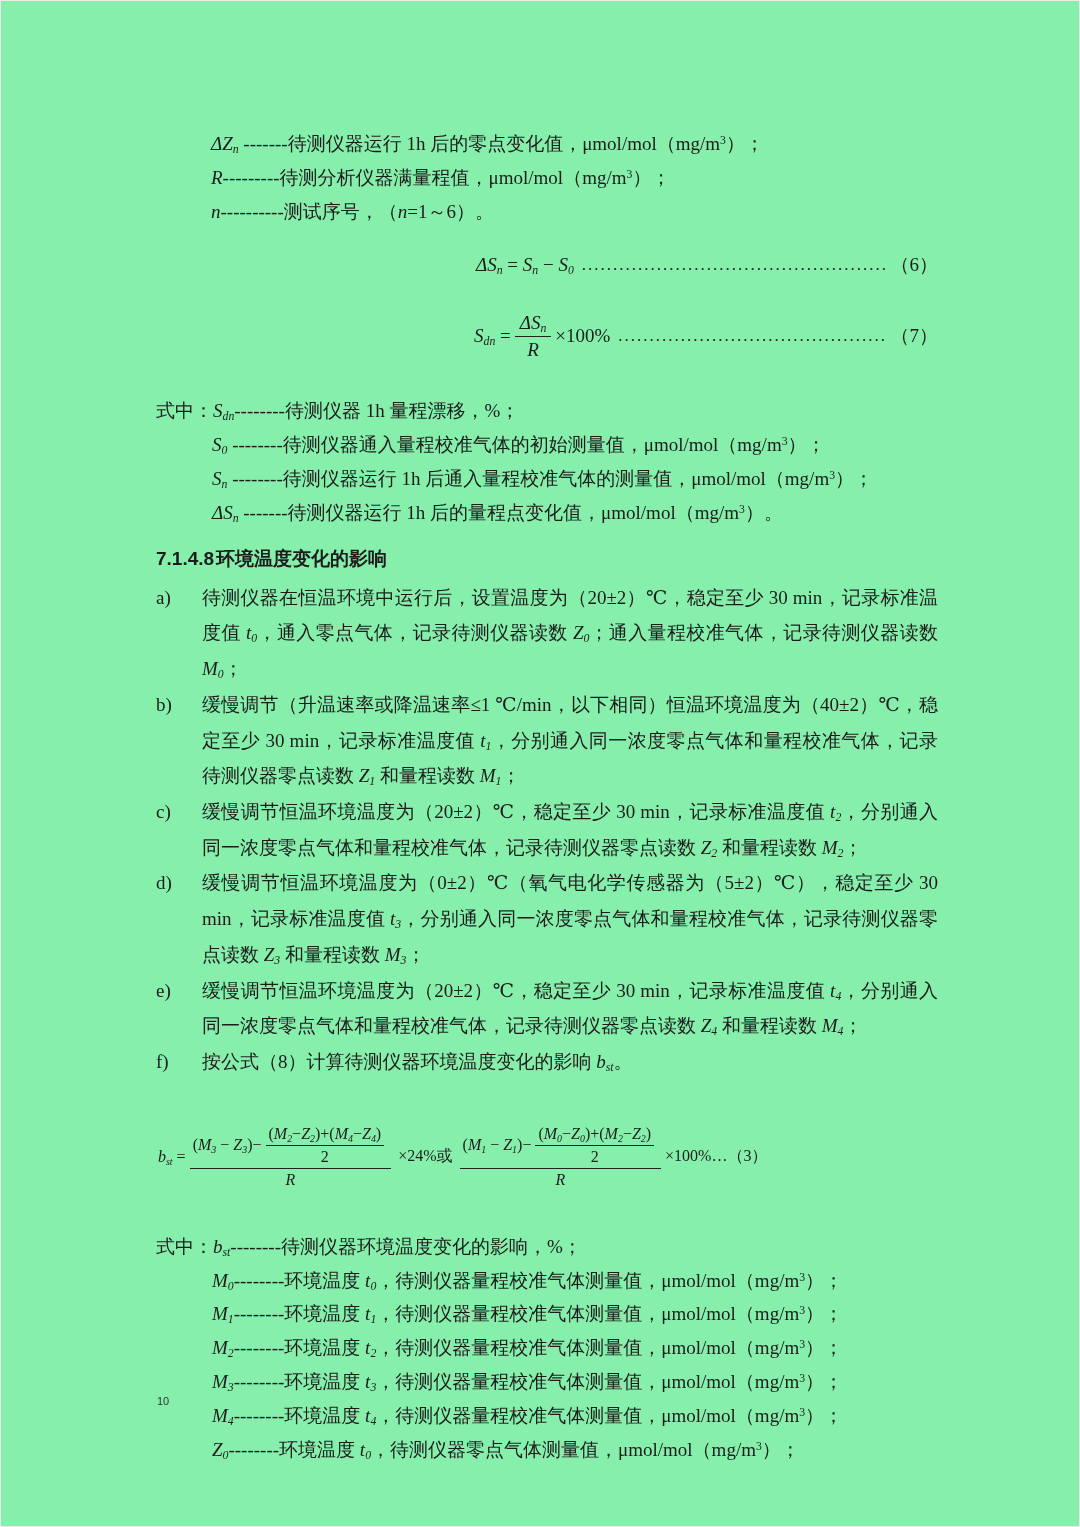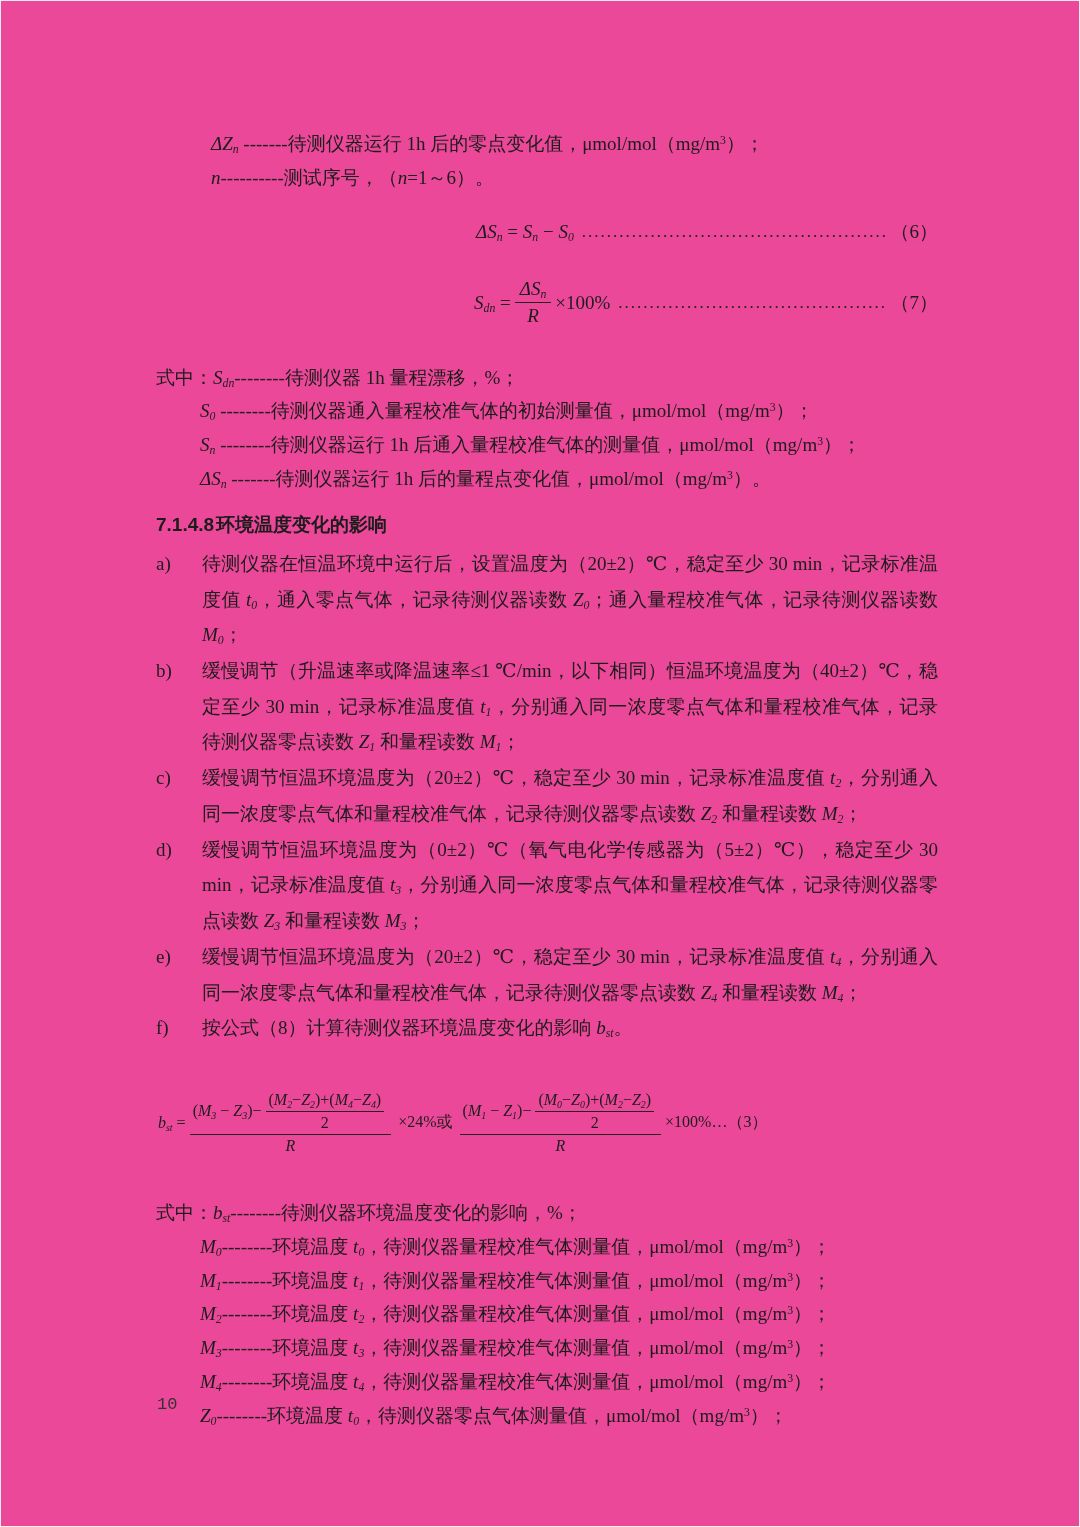--- a/index.html
+++ b/index.html
@@ -1,19 +1,19 @@
 <!DOCTYPE html>
 <html><head>
 <meta charset="utf-8">
 <style>
   html,body{margin:0;padding:0;background:#ffffff;}
   .page{
     position:relative;
     width:1080px;height:1527px;
-    background:#ec4899;
+    background:#86efac;
     box-sizing:border-box;
     border:1px solid #ececec;
     font-family:"Liberation Serif","DejaVu Serif",serif;
     color:#1c1c1c;
     font-size:19px;
     overflow:hidden;
   }
   .content{
     position:absolute;
     left:155px;top:126px;
@@ -46,21 +46,21 @@
     display:inline-flex;flex-direction:column;align-items:flex-start;
     vertical-align:middle;margin:0 4px;
   }
   .frac .num{display:inline-flex;align-items:center;padding:0 5px 2px;}
   .frac .den{border-top:1.6px solid #222;padding:2px 5px 0;align-self:stretch;text-align:center;}
 
   
   .shizhong{margin-top:18px;line-height:1.78;}
   .sz-row{white-space:nowrap;}
   .sz-head{display:inline;}
-  .sz-indent{margin-left:44px;}
+  .sz-indent{margin-left:56px;}
 
   
   .heading{
     margin-top:16px;margin-bottom:8px;
     font-family:"Liberation Sans","DejaVu Sans",sans-serif;
     font-weight:bold;font-size:19px;
   }
   .heading .sp{margin-right:2px;}
 
   
@@ -75,32 +75,33 @@
     font-size:16px;
     padding-left:2px;
     height:110px;
   }
   .eq8 .frac .num{padding:0 3px 2px;}
   .eq8 .frac .den{padding:2px 3px 0;}
   .eq8 .mid{margin:0 3px;}
 
   .pagenum{
     position:absolute;left:156px;top:1394px;
-    font-family:Liberation Mono, monospace;
-    font-size:17px;color:#333;
+    font-family:Liberation Sans, sans-serif;
+    font-size:11px;color:#333;
   }
 </style>
 </head>
 <body>
 
 <div class="page">
   <div class="content">
 
     <div class="deflist">
       <div class="defline"><span><i class="v">ΔZ<sub>n</sub></i></span><span> -------待测仪器运行 1h 后的零点变化值，μmol/mol（mg/m<sup>3</sup>）；</span></div>
+      <div class="defline"><span><i class="v">R</i></span><span>---------待测分析仪器满量程值，μmol/mol（mg/m<sup>3</sup>）；</span></div>
       <div class="defline"><span><i class="v">n</i></span><span>----------测试序号，（<i class="v">n</i>=1～6）。</span></div>
     </div>
 
     <div class="eqline eq6">
       <span><i class="v">ΔS<sub>n</sub></i> = <i class="v">S<sub>n</sub></i> − <i class="v">S<sub>0</sub></i></span>
       <span class="dots">............................................................</span>
       <span class="eqnum">（6）</span>
     </div>
 
     <div class="eqline eq7">

